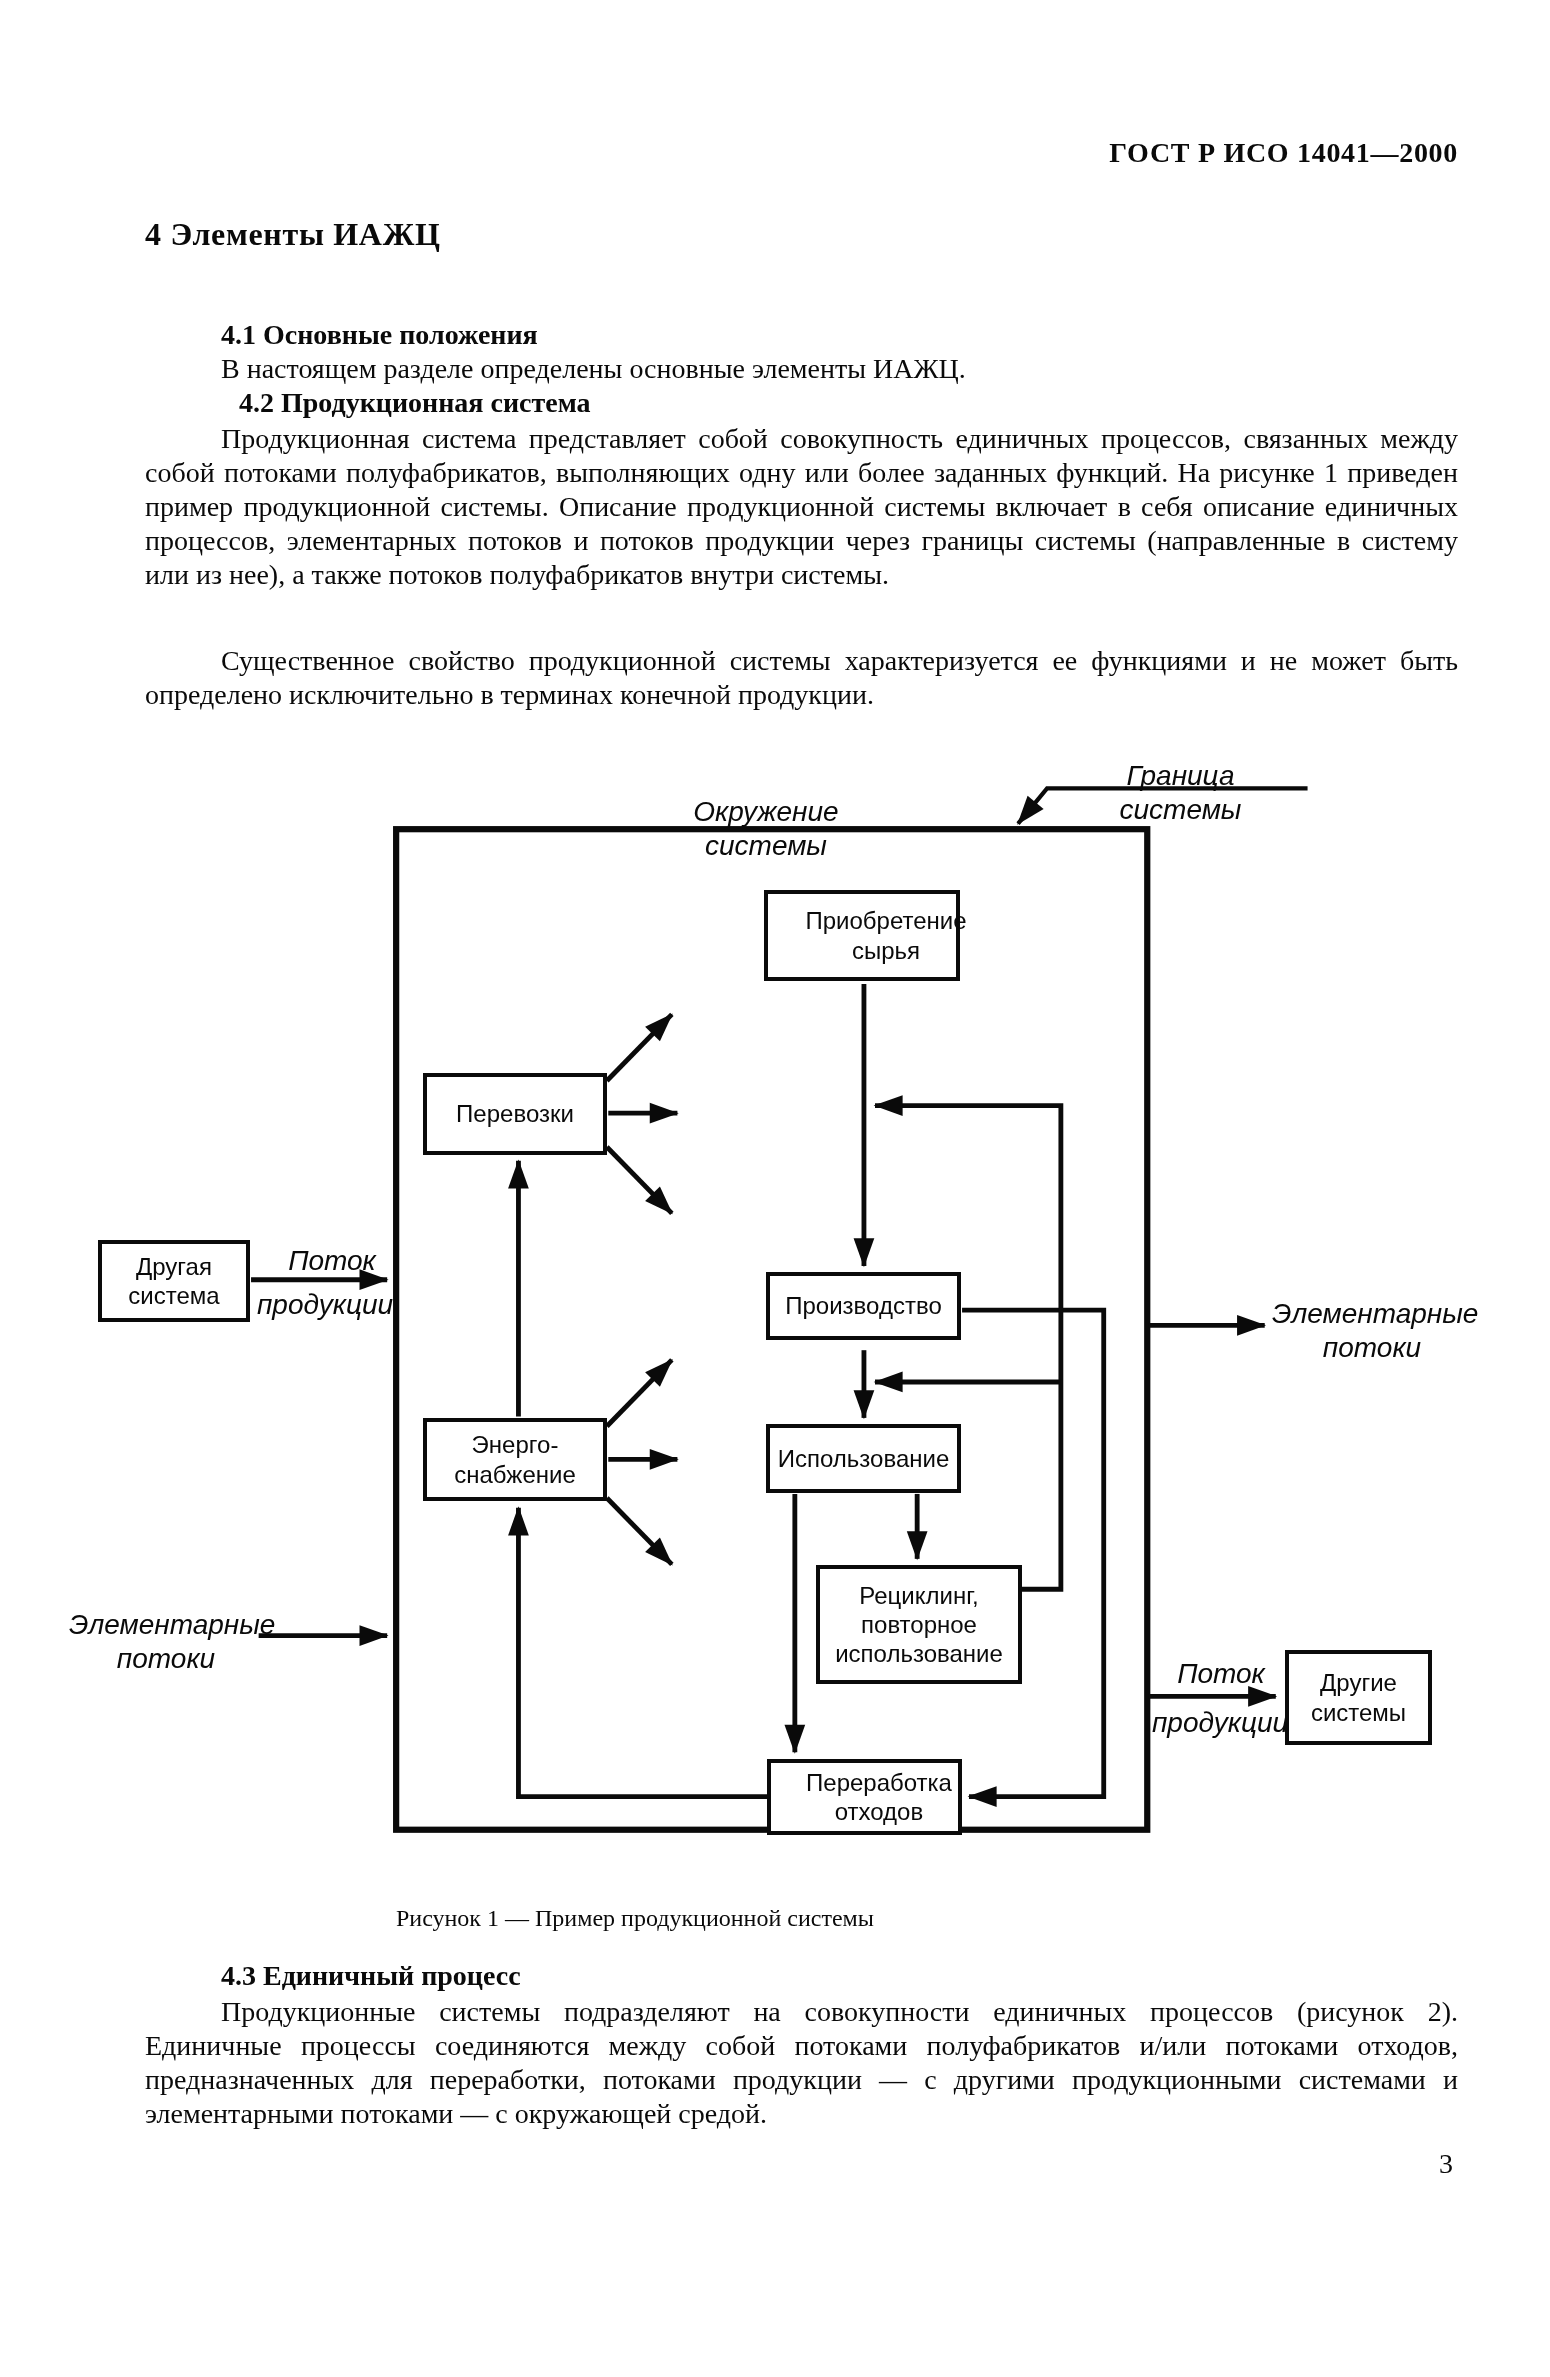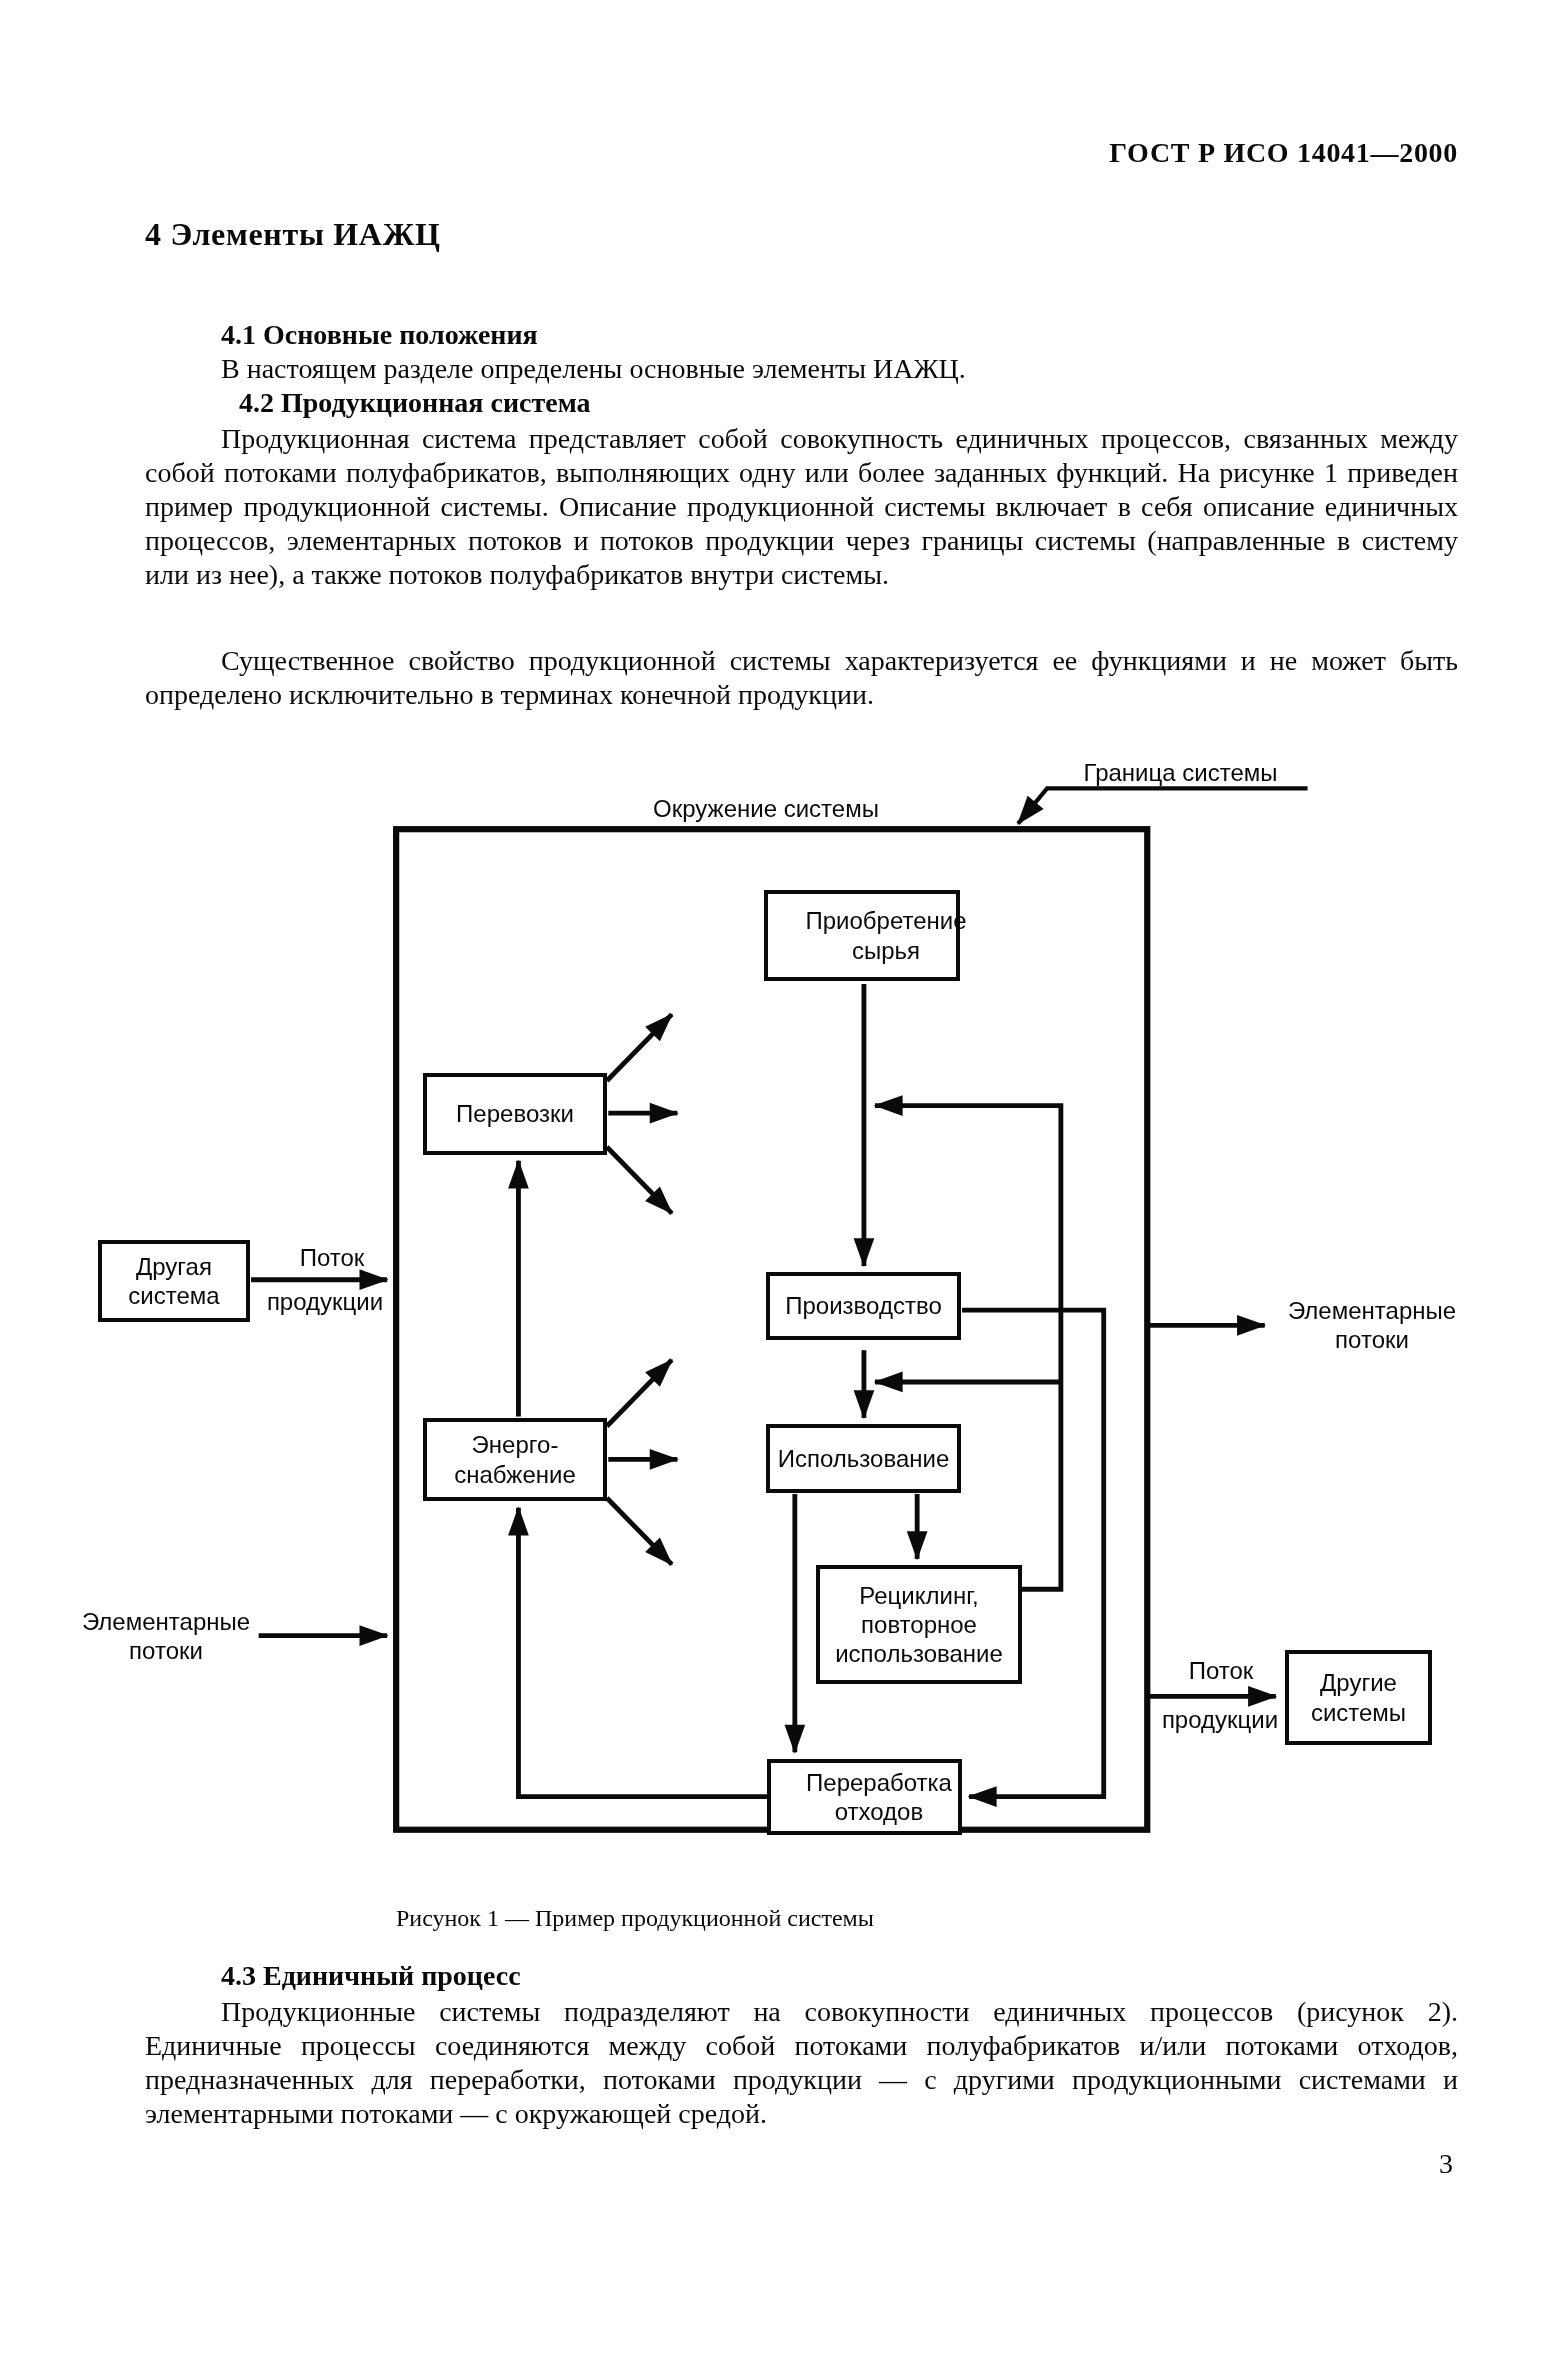--- a/index.html
+++ b/index.html
@@ -12,21 +12,21 @@
   .h1{top:216px;left:145px;font-size:32px;font-weight:bold;letter-spacing:0.7px;}
   .subhead{font-size:28px;font-weight:bold;}
   .body-line{font-size:28px;}
   .para{width:1313px;left:145px;font-size:28px;line-height:34px;text-align:justify;text-indent:76px;}
   .caption{top:1905px;left:396px;width:751px;text-align:left;font-size:24px;}
   .pagenum{top:2148px;left:145px;width:1308px;text-align:right;font-size:28px;}
   
   .fig-box{position:absolute;box-sizing:border-box;border:4.8px solid #0a0a0a;background:#ffffff;
            display:flex;align-items:center;justify-content:center;text-align:center;
            font-size:24px;line-height:1.22;white-space:pre-line;}
-  .fig-label{position:absolute;font-size:24px;line-height:1.2;text-align:center;white-space:pre-line;}
+  .fig-label{position:absolute;font-size:28px;line-height:1.2;text-align:center;white-space:pre-line;font-style:italic;}
   svg.flow{position:absolute;left:0;top:0;width:1551px;height:2377px;}
   svg.flow path, svg.flow rect{stroke:#0a0a0a;fill:none;}
 </style>
 </head>
 <body>
 
 <div class="page ser">
 
   <div class="abs doc-header">ГОСТ Р ИСО 14041—2000</div>
   <div class="abs h1">4 Элементы ИАЖЦ</div>

